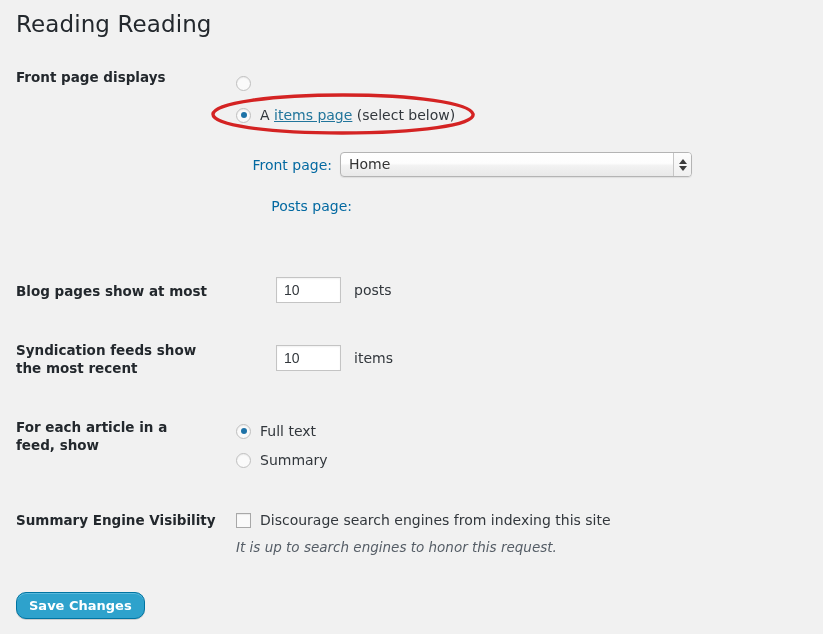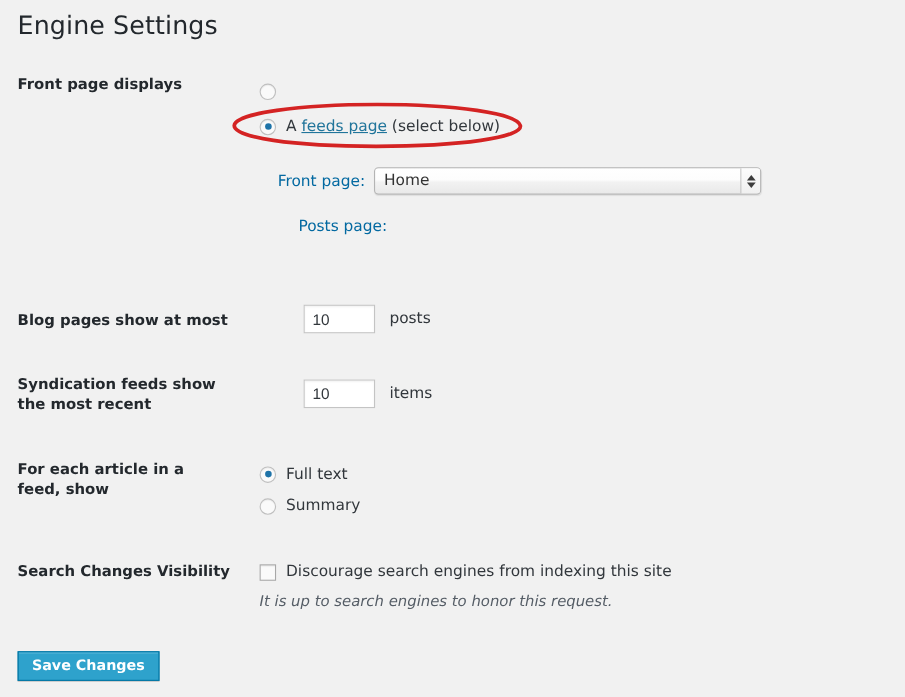--- a/index.html
+++ b/index.html
@@ -176,21 +176,21 @@
 
   
   .save-btn {
     position: absolute;
     left: 16px;
     top: 592px;
     height: 27px;
     padding: 0 12px;
     background: #2ea2cc;
     border: 1px solid #0074a2;
-    border-radius: 0;
+    border-radius: 10px;
     box-shadow: 0 1px 0 rgba(120,200,230,.6) inset, 0 1px 0 rgba(0,0,0,.15);
     color: #fff;
     font-size: 13px;
     font-weight: bold;
     line-height: 25px;
     cursor: pointer;
     font-family: "DejaVu Sans", "Liberation Sans", sans-serif;
   }
 
   
@@ -199,34 +199,34 @@
     left: 208px;
     top: 92px;
     width: 270px;
     height: 44px;
     pointer-events: none;
   }
 </style>
 </head>
 <body>
 
-<div class="page-title">Engine Settings</div>
+<div class="page-title">Reading Reading</div>
 
 <div class="row" style="top:68px;">
   <div class="row-label">Front page displays</div>
 
   <div class="row-field" style="top:0;">
 
     <div class="opt" style="position:absolute; top:4px; left:0;">
       <span class="radio"></span>
     </div>
 
     <div class="opt" style="position:absolute; top:36px; left:0;">
       <span class="radio checked"></span>
-      <span class="opt-label"><span>A </span><a href="#">feeds page</a><span> (select below)</span></span>
+      <span class="opt-label"><span>A </span><a href="#">items page</a><span> (select below)</span></span>
     </div>
   </div>
 </div>
 
 <div class="select-row" style="left:248px; top:152px;">
   <span class="select-caption" style="width:84px;">Front page:</span>
   <span class="select" style="width:352px;">
     <span class="select-value">Home</span>
     <span class="stepper">
         <i class="up"></i>
@@ -263,21 +263,21 @@
       <span class="opt-label">Full text</span>
     </div>
     <div class="opt" style="position:absolute; top:31px; left:0;">
       <span class="radio"></span>
       <span class="opt-label">Summary</span>
     </div>
   </div>
 </div>
 
 <div class="row" style="top:511px;">
-  <div class="row-label">Search Changes Visibility</div>
+  <div class="row-label">Summary Engine Visibility</div>
   <div class="row-field" style="top:0;">
     <div class="opt" style="position:absolute; top:-2px; left:0;">
       <span class="checkbox"></span>
       <span class="opt-label">Discourage search engines from indexing this site</span>
     </div>
   </div>
 </div>
 
 <div class="help-text" style="left:236px; top:539px;">It is up to search engines to honor this request.</div>
 

